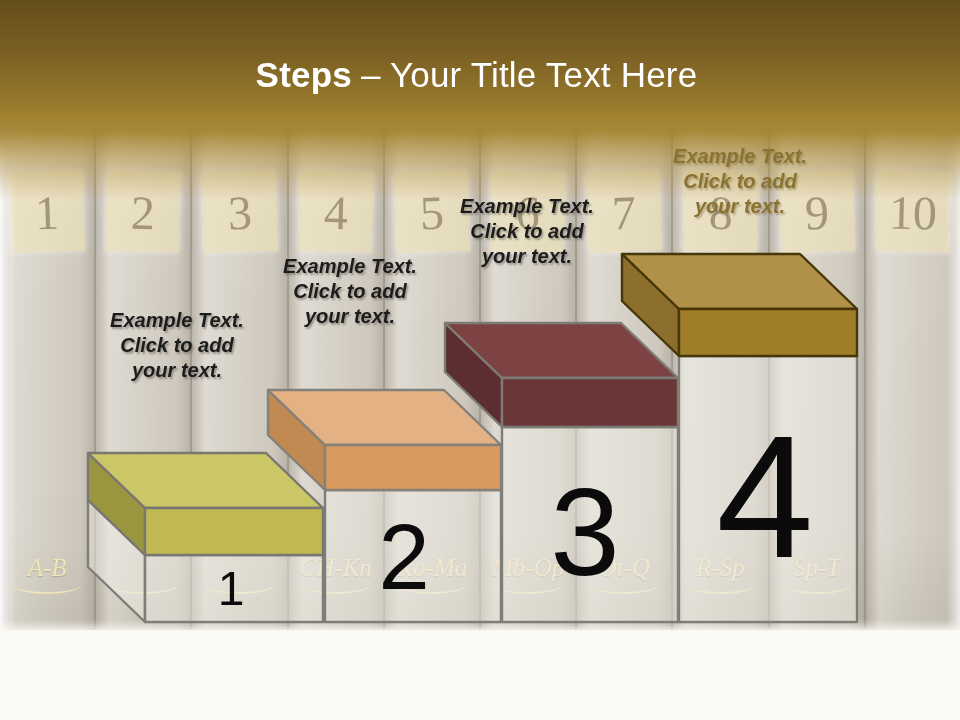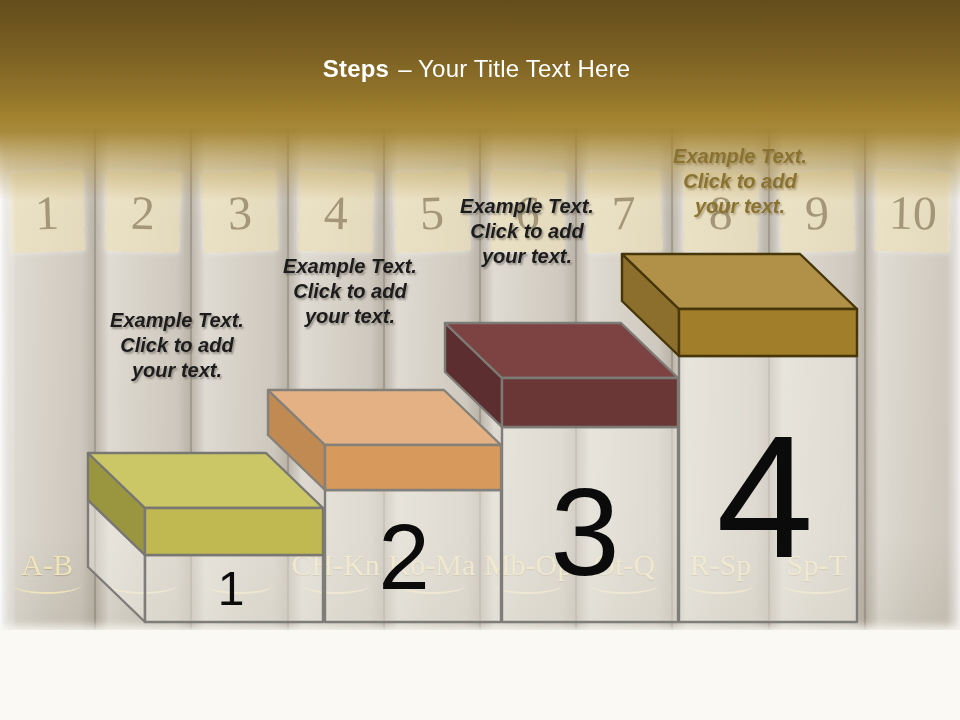--- a/index.html
+++ b/index.html
@@ -14,37 +14,37 @@
     background:linear-gradient(90deg,rgba(120,108,95,.28) 0%,rgba(255,255,255,.18) 14%,
                rgba(255,255,255,0) 45%,rgba(120,108,95,.10) 86%,rgba(120,108,95,.30) 100%);}
   .book + .book{border-left:2px solid rgba(116,106,92,.35);}
   .num-label{position:absolute;left:50%;top:44px;width:74px;height:80px;margin-left:-37px;
     background:rgba(240,228,188,.62);display:flex;align-items:center;justify-content:center;
     box-shadow:0 0 6px rgba(255,255,255,.5);}
   .book:nth-child(odd) .num-label{transform:rotate(-2deg);}
   .book:nth-child(even) .num-label{transform:rotate(1.4deg);}
   .num-label span{font-family:"Liberation Serif",serif;font-size:48px;color:rgba(150,138,108,.85);}
   .letter-label{position:absolute;left:0;right:0;bottom:42px;text-align:center;}
-  .letter-label span{font-family:"Liberation Serif",serif;font-size:30px;color:rgba(244,232,188,.92);
-    text-shadow:0 1px 1px rgba(120,105,80,.35);}
+  .letter-label span{font-family:"Liberation Serif",serif;font-size:25px;color:rgba(244,232,188,.92);
+    text-shadow:0 1px 1px rgba(120,105,80,.35);font-style:italic;}
   .swoosh{width:72%;height:9px;margin:1px auto 0;
     border-bottom:2px solid rgba(244,232,188,.85);border-radius:0 0 50% 50%/0 0 9px 9px;}
   .edge-left{position:absolute;left:0;top:128px;width:16px;height:508px;
     background:linear-gradient(90deg,rgba(255,255,255,.95),rgba(255,255,255,0));}
   .edge-right{position:absolute;right:0;top:128px;width:14px;height:508px;
     background:linear-gradient(270deg,rgba(255,255,255,.8),rgba(255,255,255,0));}
   .floor{position:absolute;left:0;top:630px;width:960px;height:90px;background:#fbf9f3;
     box-shadow:0 -4px 8px rgba(250,248,242,.9);}
 
   
   .header{position:absolute;left:0;top:0;width:960px;height:200px;
     background:linear-gradient(180deg,#634d1b 0%,#7d6124 28%,#93752a 48%,#a2822e 58%,
       rgba(162,130,47,.93) 66%,rgba(172,142,62,.55) 80%,rgba(185,155,85,0) 100%);}
   .title{position:absolute;left:0;top:55px;width:100%;text-align:center;
-    color:#ffffff;font-size:24px;letter-spacing:.2px;padding-right:7px;box-sizing:border-box;}
+    color:#ffffff;font-size:35px;letter-spacing:.2px;padding-right:7px;box-sizing:border-box;}
   .title .bold{font-weight:700;}
   .title .rest{font-weight:400;margin-left:9px;}
 
   
   .steps-svg{position:absolute;left:0;top:0;width:960px;height:720px;}
   .steps-svg polygon{stroke-width:2.4;stroke-linejoin:round;}
 
   .num{position:absolute;transform:translate(-50%,-50%);line-height:1;color:#0b0b0b;
     font-family:"Liberation Sans",sans-serif;font-weight:400;}
 

